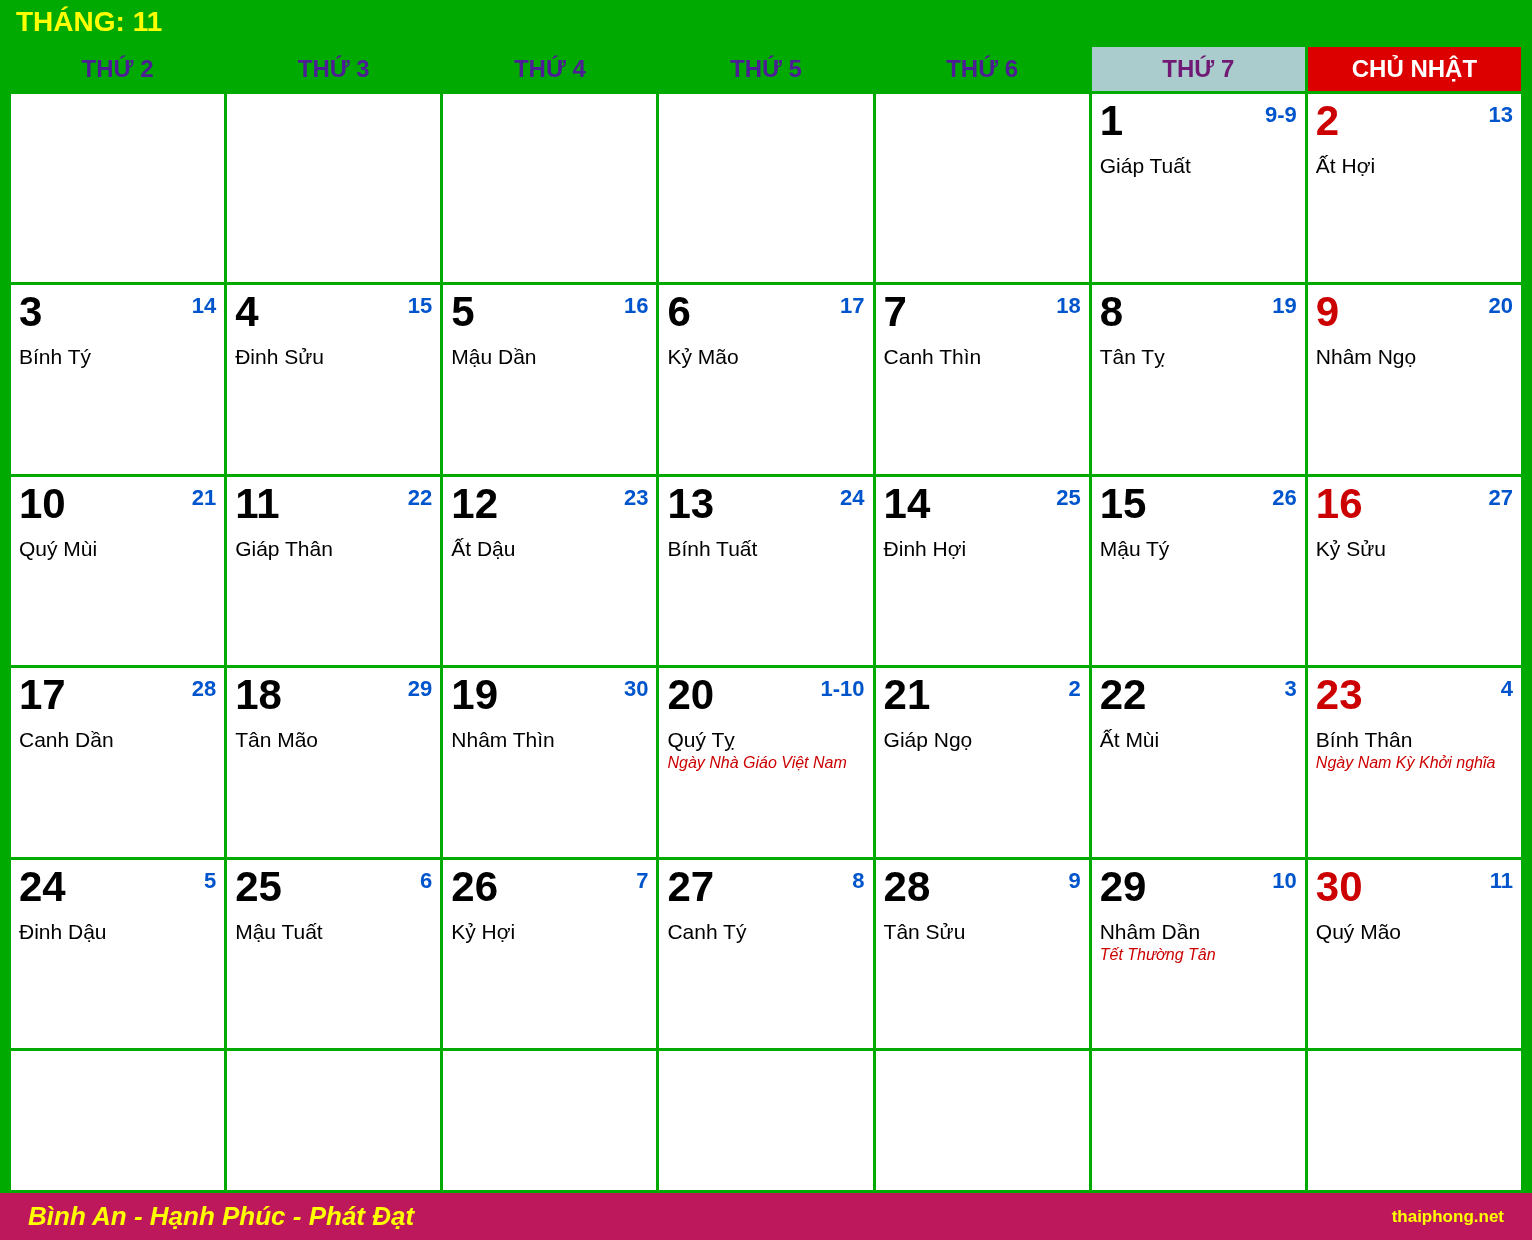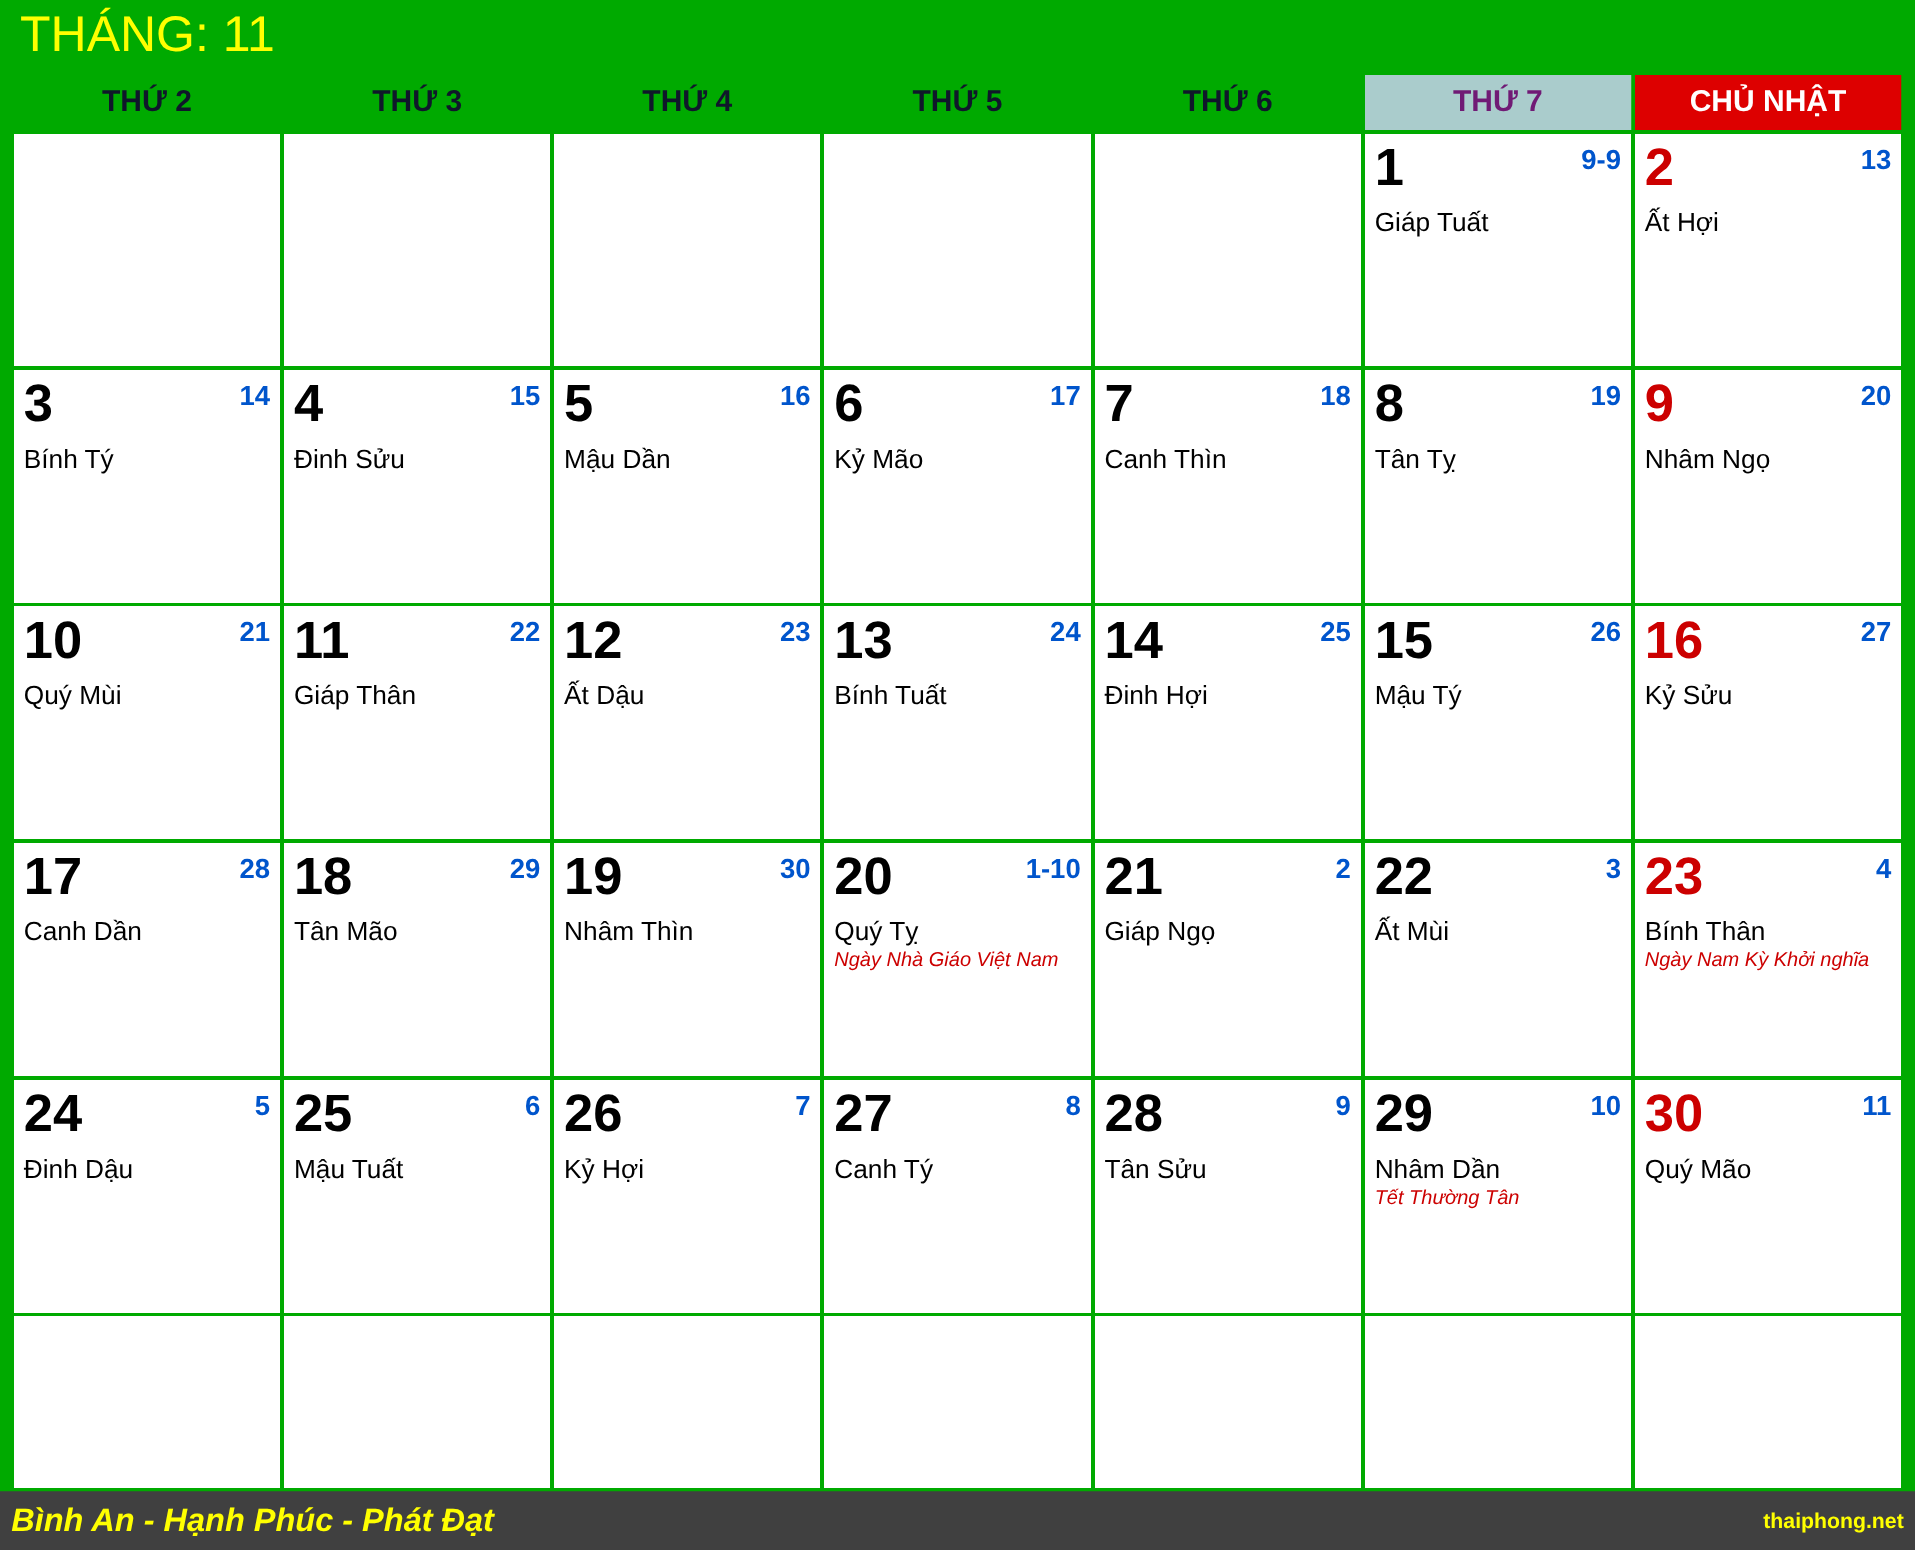--- a/index.html
+++ b/index.html
@@ -13,22 +13,22 @@
     }
     .header {
       display: flex;
       justify-content: space-between;
       align-items: center;
       padding: 6px 16px;
       background: #00aa00;
     }
     .header-left {
       color: #ffff00;
-      font-size: 40px;
-      font-weight: normal;
+      font-size: 28px;
+      font-weight: bold;
     }
     .header-right {
       color: #00ff00;
       font-size: 38px;
       font-weight: bold;
     }
     .calendar-wrapper {
       flex: 1;
       padding: 0 8px 0 8px;
       display: flex;
@@ -38,21 +38,21 @@
       border-collapse: collapse;
       width: 100%;
       flex: 1;
       border: 3px solid #00aa00;
     }
     .calendar th, .calendar td {
       border: 3px solid #00aa00;
     }
     .day-header {
       background: #00aa00;
-      color: #0f172a;
+      color: #4c1d95;
       font-size: 24px;
       font-weight: bold;
       text-align: center;
       padding: 8px 4px;
     }
     .day-header.saturday {
       background: #aacccc;
       color: #701a75;
     }
     .day-header.sunday {
@@ -94,25 +94,25 @@
       margin-top: 12px;
       font-weight: normal;
     }
     .event-text {
       color: #cc0000;
       font-size: 16px;
       font-style: italic;
       margin-top: 2px;
     }
     .footer {
-      background: #404040;
+      background: #be185d;
       display: flex;
       justify-content: space-between;
       align-items: center;
-      padding: 8px 9px;
+      padding: 8px 28px;
     }
     .footer-left {
       color: #ffff00;
       font-size: 26px;
       font-weight: bold;
       font-style: italic;
     }
     .footer-right {
       color: #ffff00;
       font-size: 17px;

